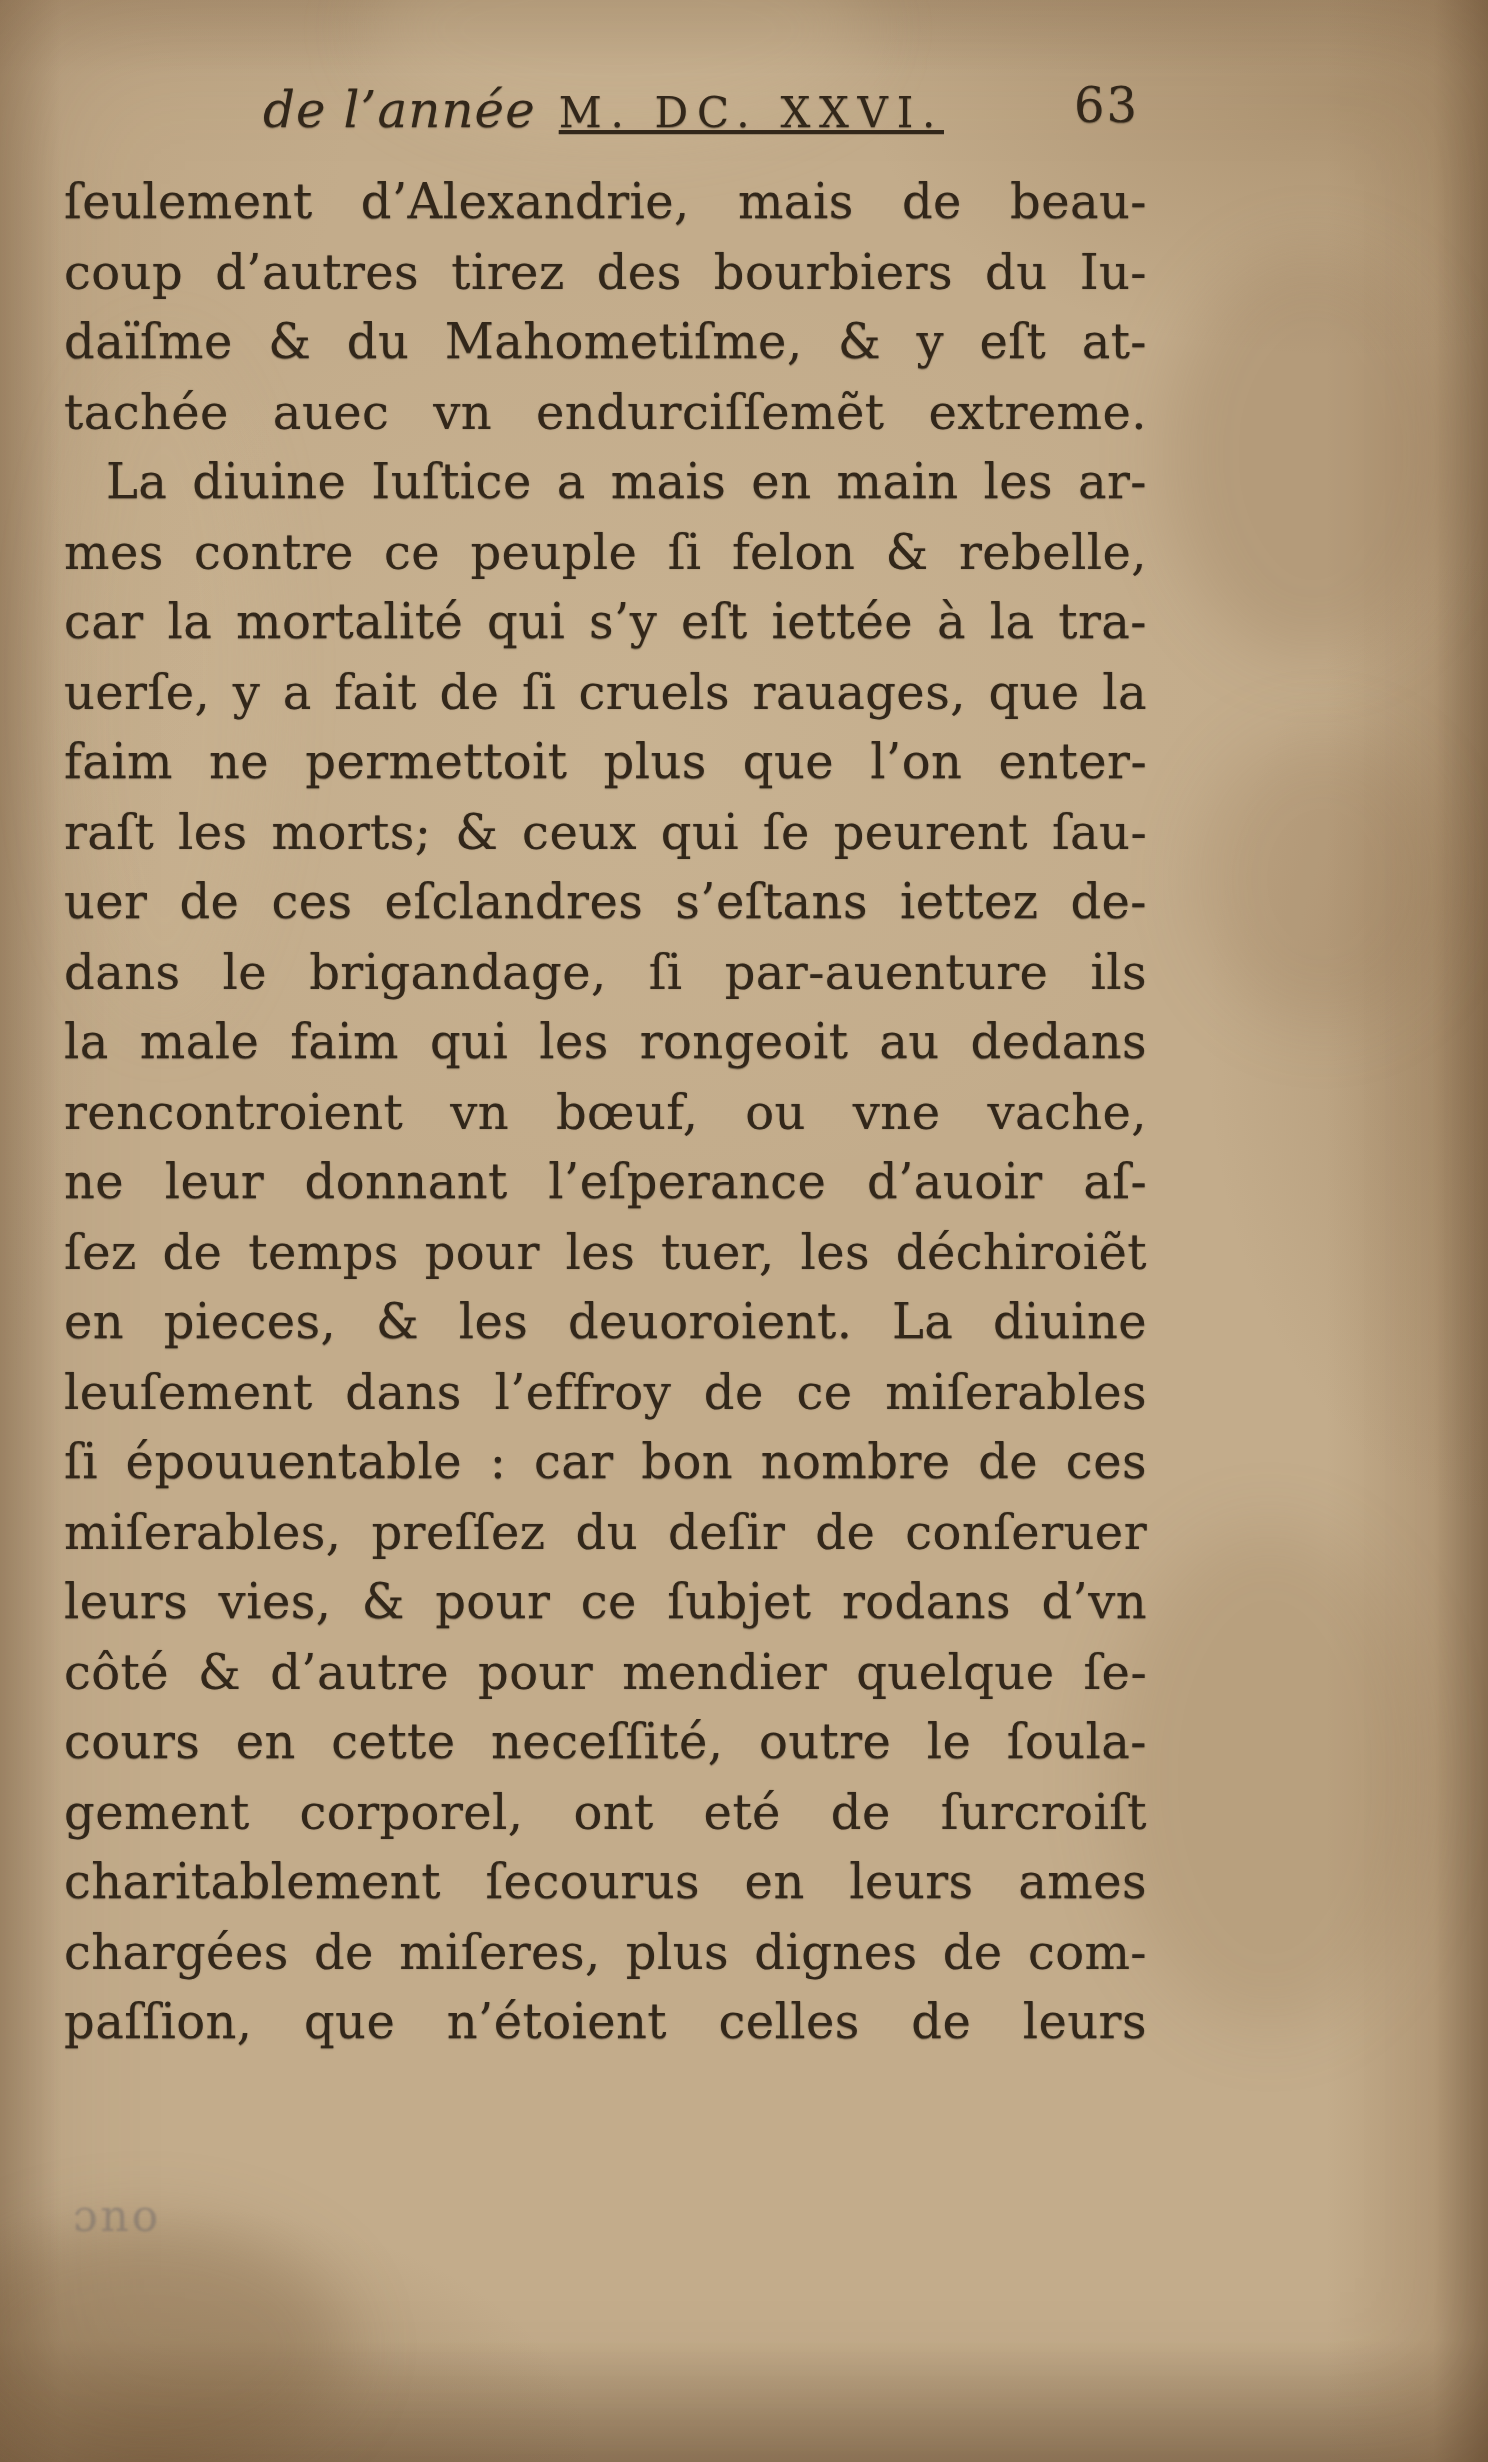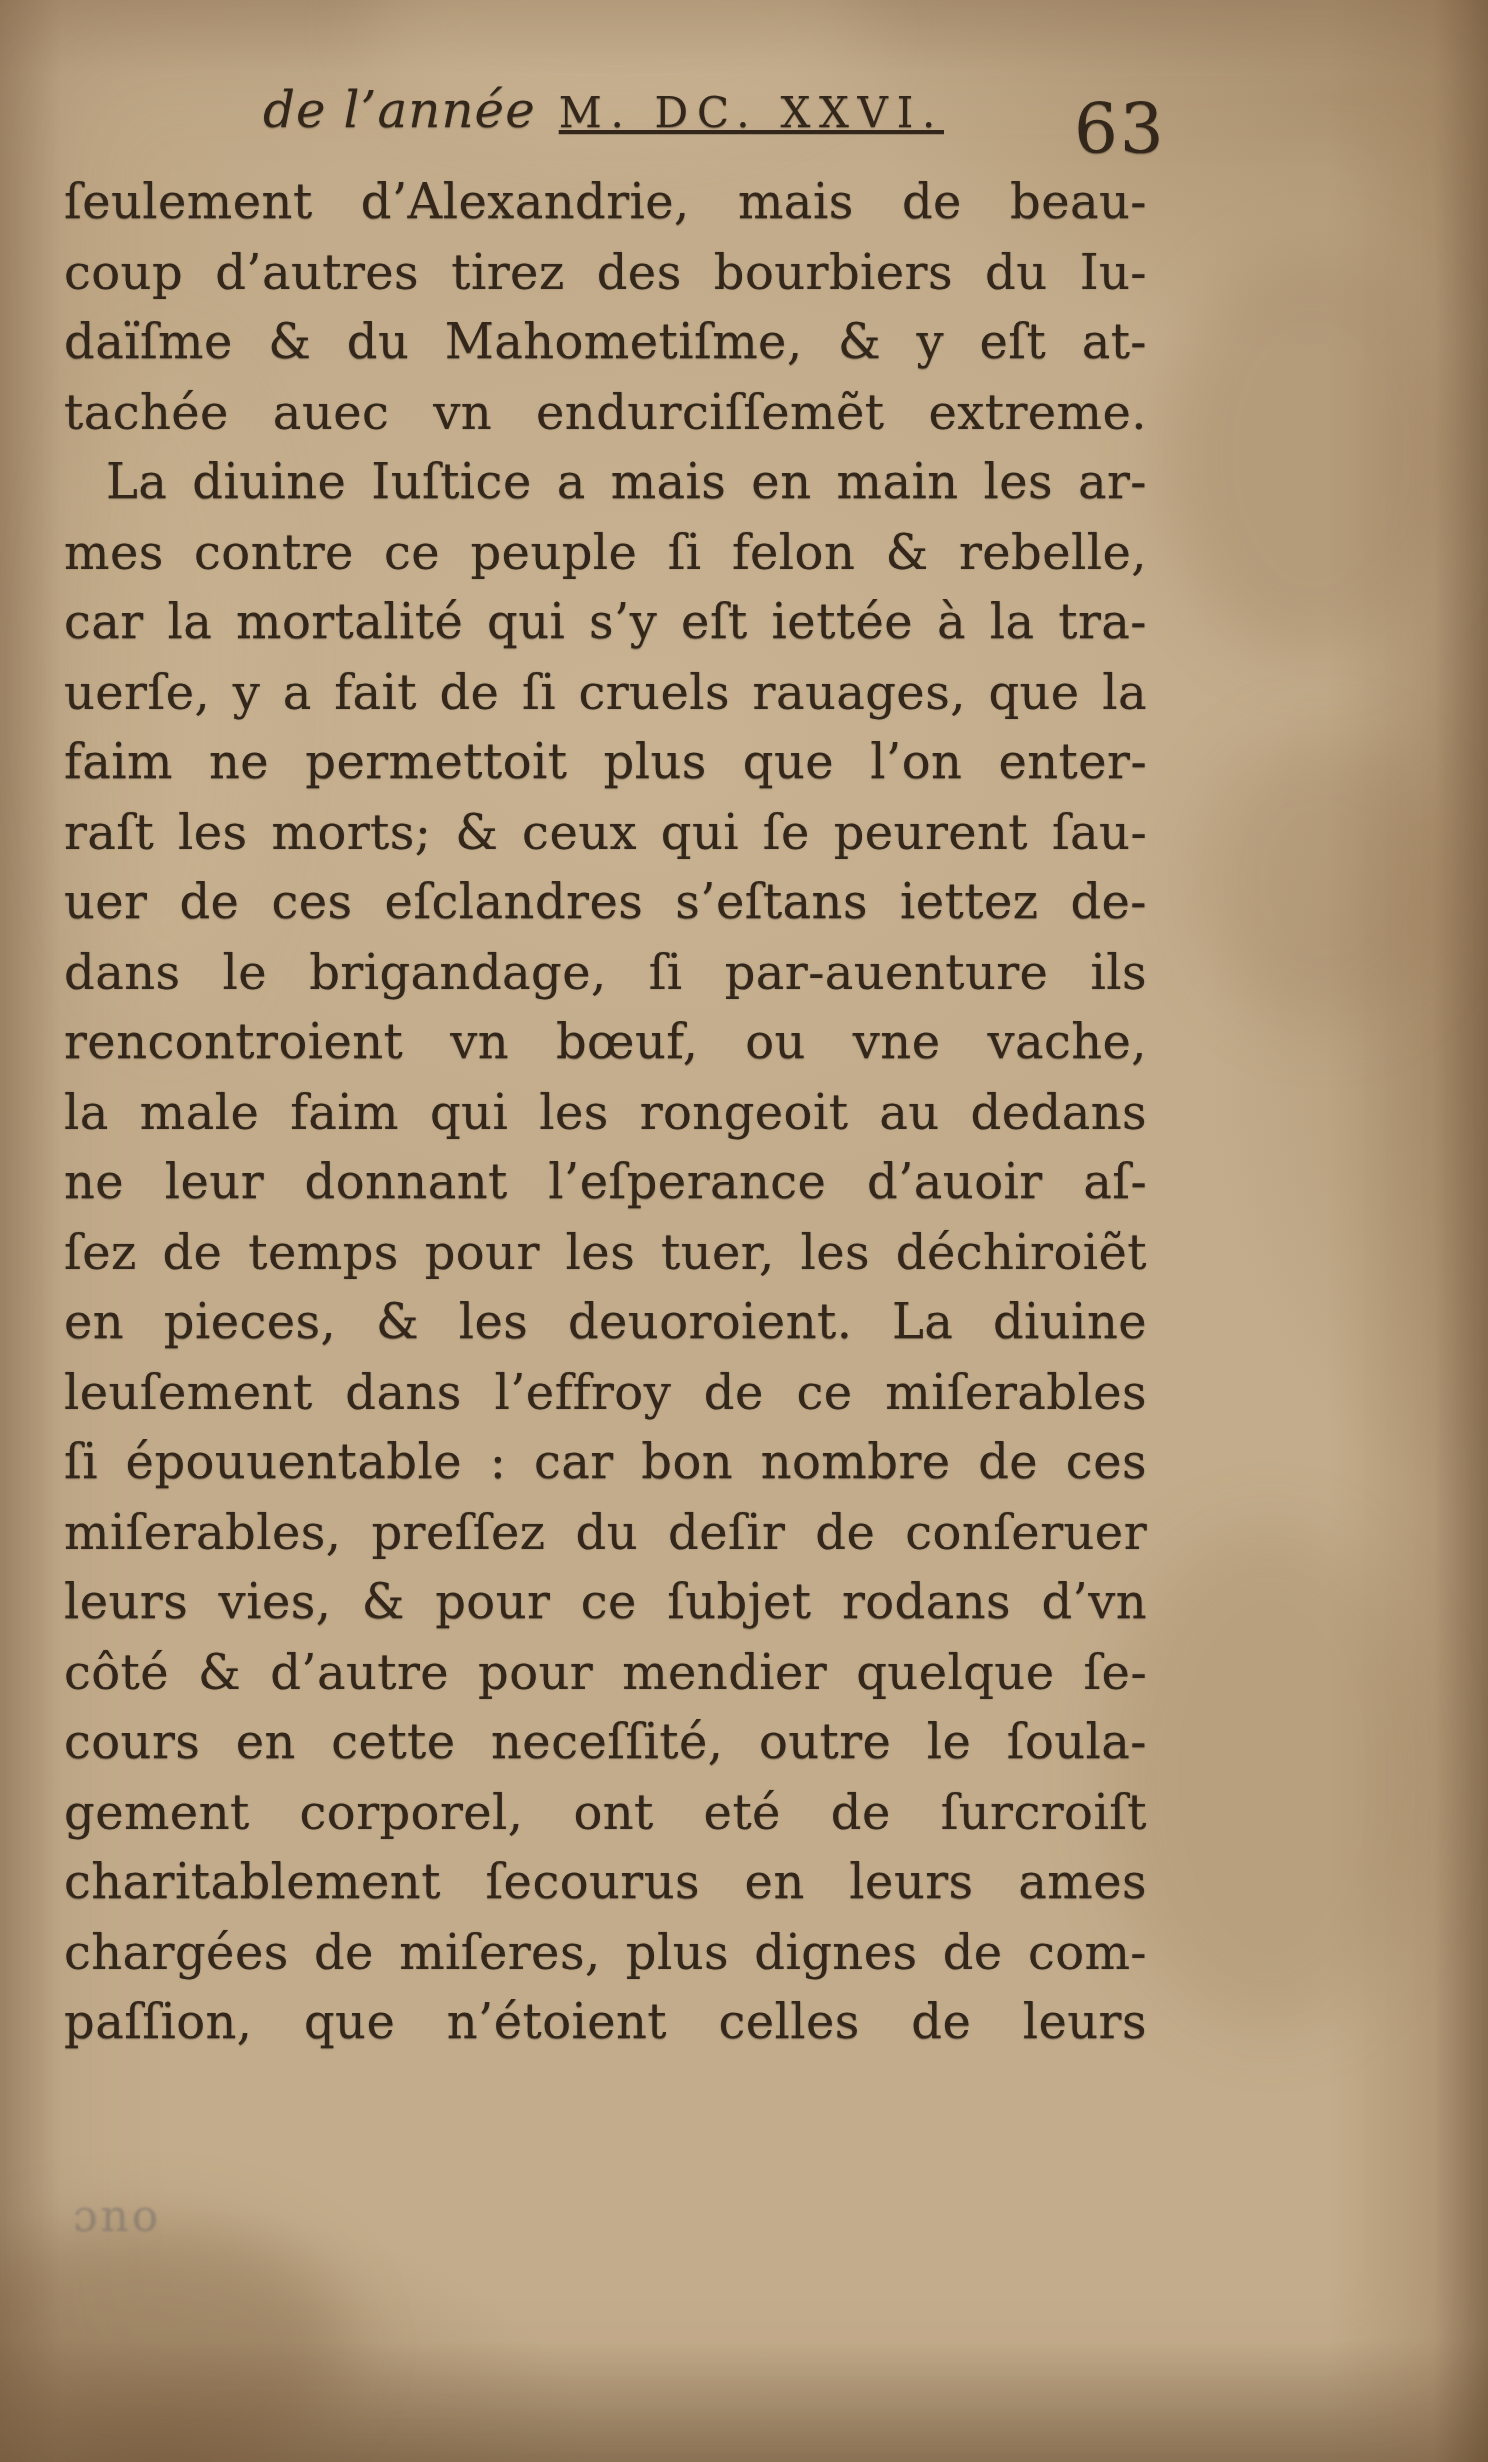--- a/index.html
+++ b/index.html
@@ -41,22 +41,22 @@
     gap: 23px;
     white-space: nowrap;
     text-shadow: 0 0.5px 1.2px rgba(50,39,26,0.5);
   }
   .header .ital { font-style: italic; font-size: 50px; letter-spacing: 1px; }
   .header .caps { font-size: 42px; letter-spacing: 8.7px; text-decoration: underline; }
 
   .pagenum {
     position: absolute;
     left: 1074px;
-    top: 89px;
-    font-size: 69px;
+    top: 77px;
+    font-size: 48px;
     letter-spacing: 1.9px;
     text-shadow: 0 0.5px 1.2px rgba(50,39,26,0.5);
   }
 
   .textblock {
     position: absolute;
     left: 64px;
     top: 166px;
     width: 1083px;
   }
@@ -108,22 +108,22 @@
     <div class="line">daïſme &amp; du Mahometiſme, &amp; y eſt at-</div>
     <div class="line">tachée auec vn endurciſſemẽt extreme.</div>
     <div class="line indent">La diuine Iuſtice a mais en main les ar-</div>
     <div class="line">mes contre ce peuple ſi felon &amp; rebelle,</div>
     <div class="line">car la mortalité qui s’y eſt iettée à la tra-</div>
     <div class="line">uerſe, y a fait de ſi cruels rauages, que la</div>
     <div class="line">faim ne permettoit plus que l’on enter-</div>
     <div class="line">raſt les morts; &amp; ceux qui ſe peurent ſau-</div>
     <div class="line">uer de ces eſclandres s’eſtans iettez de-</div>
     <div class="line">dans le brigandage, ſi par-auenture ils</div>
+    <div class="line">la male faim qui les rongeoit au dedans</div>
     <div class="line">rencontroient vn bœuf, ou vne vache,</div>
-    <div class="line">la male faim qui les rongeoit au dedans</div>
     <div class="line">ne leur donnant l’eſperance d’auoir aſ-</div>
     <div class="line">ſez de temps pour les tuer, les déchiroiẽt</div>
     <div class="line">en pieces, &amp; les deuoroient. La diuine</div>
     <div class="line">leuſement dans l’effroy de ce miſerables</div>
     <div class="line">ſi épouuentable : car bon nombre de ces</div>
     <div class="line">miſerables, preſſez du deſir de conſeruer</div>
     <div class="line">leurs vies, &amp; pour ce ſubjet rodans d’vn</div>
     <div class="line">côté &amp; d’autre pour mendier quelque ſe-</div>
     <div class="line">cours en cette neceſſité, outre le ſoula-</div>
     <div class="line">gement corporel, ont eté de ſurcroiſt</div>

